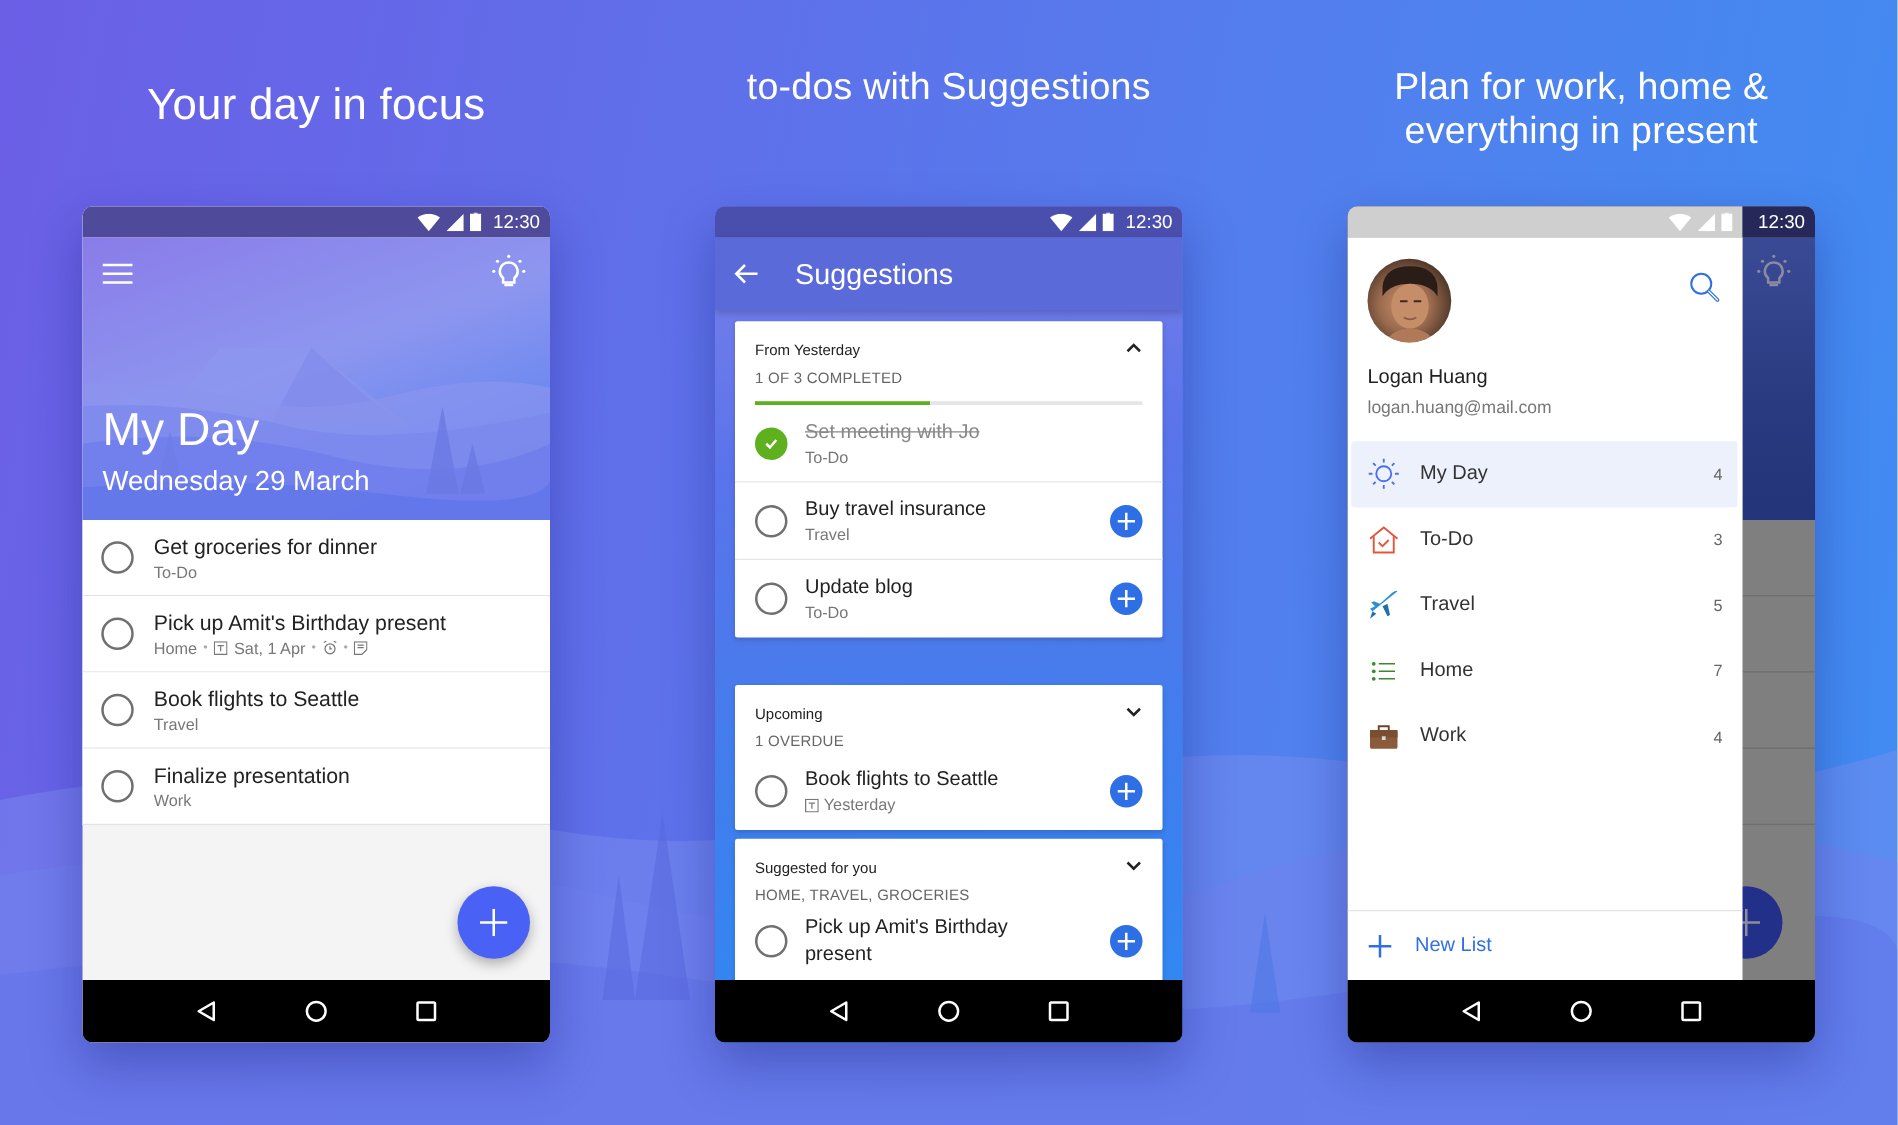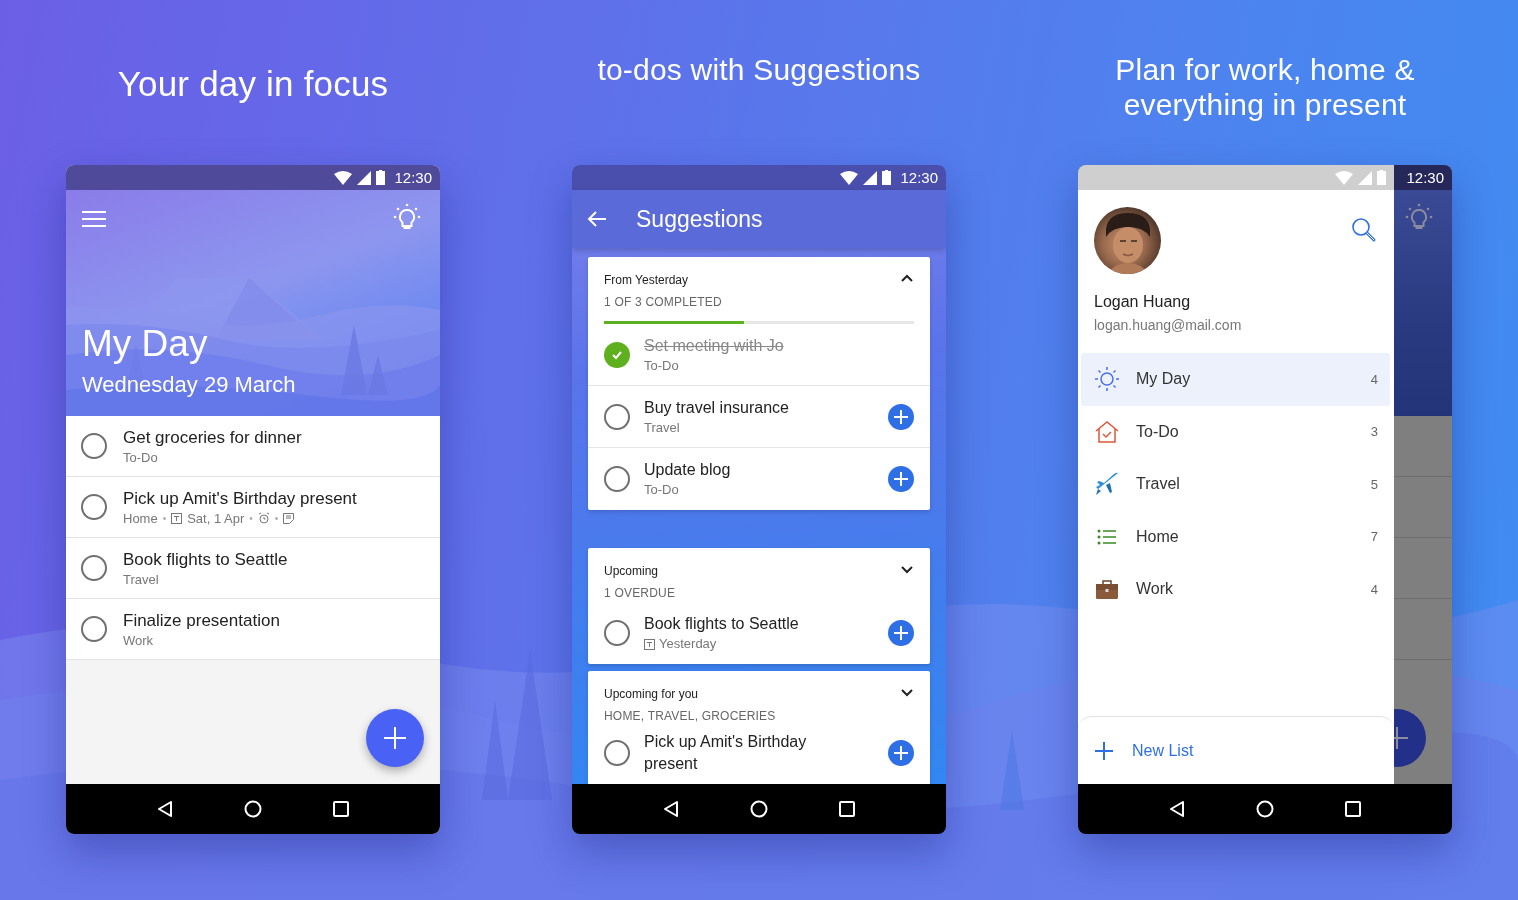--- a/index.html
+++ b/index.html
@@ -105,21 +105,21 @@
   }
   .search-btn { position: absolute; right: 16px; top: 26px; width: 28px; height: 28px; }
   .uname { position: absolute; left: 16px; top: 103px; font-size: 16px; color: #222; }
   .uemail { position: absolute; left: 16px; top: 127px; font-size: 14px; color: #777; }
   .lists { position: absolute; left: 0; top: 163px; width: 316px; }
   .litem { height: 52.5px; display: flex; align-items: center; padding-left: 16px; padding-right: 16px; position: relative; }
   .litem.active { background: #edf1fb; margin: 0 4px 0 3px; padding-left: 13px; padding-right: 12px; border-radius: 3px; }
   .litem .ic { width: 26px; height: 26px; display: flex; align-items: center; justify-content: center; }
   .litem .lbl { margin-left: 16px; font-size: 16px; color: #333; flex: 1; }
   .litem .cnt { font-size: 13px; color: #666; }
-  .newlist { position: absolute; left: 0; bottom: 0; width: 316px; height: 68px; border-top: 1px solid #e3e3e3; display: flex; align-items: center; padding-left: 16px; border-radius: 14px; }
+  .newlist { position: absolute; left: 0; bottom: 0; width: 316px; height: 56px; border-top: 1px solid #e3e3e3; display: flex; align-items: center; padding-left: 16px; }
   .newlist .lbl { margin-left: 18px; color: #2e6fe6; font-size: 16px; }
 </style>
 </head>
 <body>
 
 <svg class="bg-mountains" viewBox="0 0 1518 900" preserveAspectRatio="none">
   <path d="M0 640 Q200 600 380 650 T760 640 T1140 620 T1518 600 L1518 900 L0 900 Z" fill="#7d8ff0" opacity="0.45"></path>
   <path d="M0 700 Q250 660 500 720 T1000 700 T1518 690 L1518 900 L0 900 Z" fill="#6f82ee" opacity="0.5"></path>
   <path d="M0 780 Q300 740 600 790 T1200 770 T1518 760 L1518 900 L0 900 Z" fill="#5f70e8" opacity="0.45"></path>
   <polygon points="530,650 508,800 552,800" fill="#5a6ae0" opacity="0.6"></polygon>
@@ -368,21 +368,21 @@
           <svg width="14" height="14" viewBox="0 0 14 14">
             <rect x="6" y="0" width="2" height="14" fill="#fff"></rect>
             <rect x="0" y="6" width="14" height="2" fill="#fff"></rect>
           </svg>
         </div>
     </div>
   </div>
 
   <div class="card" style="top:506px; height:120px;">
     <div class="card-head">
-      <div class="card-title">Upcoming for you</div>
+      <div class="card-title">Suggested for you</div>
       <div class="card-sub">HOME, TRAVEL, GROCERIES</div>
       <svg class="chev" viewBox="0 0 14 14">
           <path d="M2 5 L7 10 L12 5" fill="none" stroke="#222" stroke-width="2"></path>
         </svg>
     </div>
     <div class="srow" style="border-bottom:none; height:60px;">
       <div class="circle"></div>
       <div class="txt">
         <div class="t">Pick up Amit's Birthday</div>
         <div class="t">present</div>

